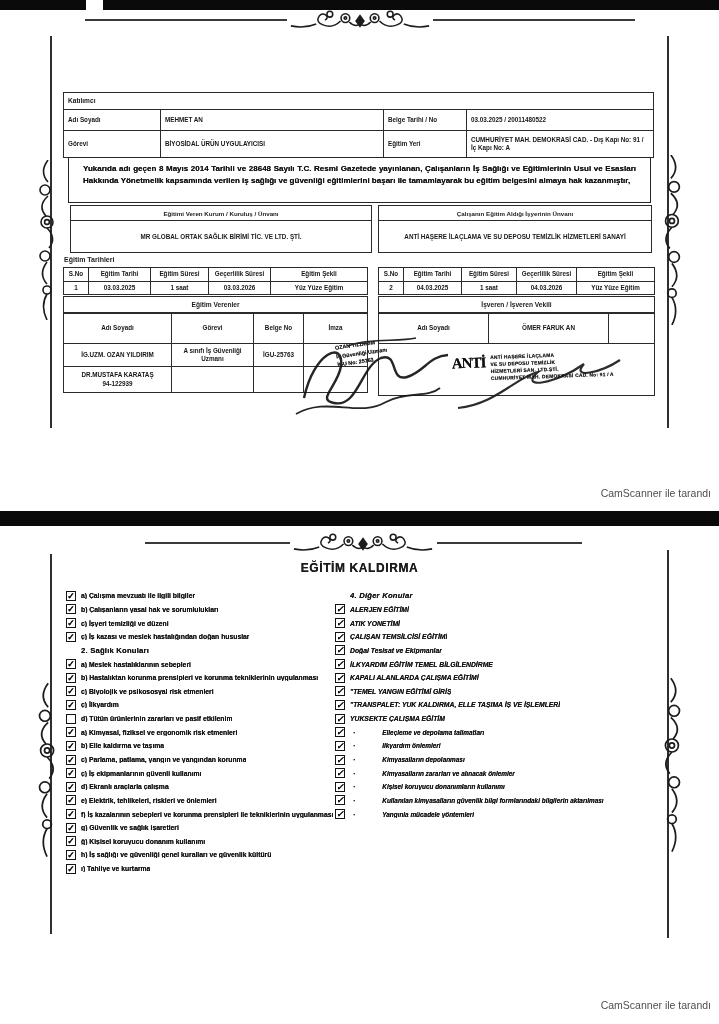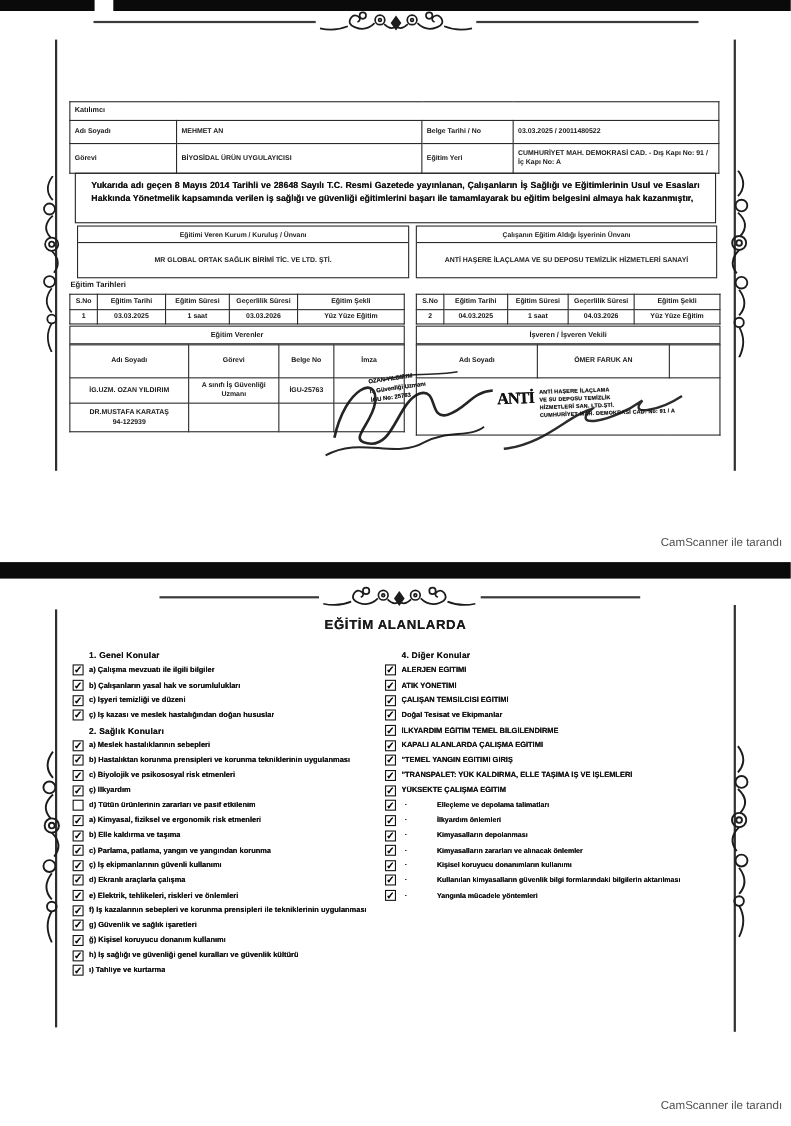--- a/index.html
+++ b/index.html
@@ -318,21 +318,21 @@
         <path d="M86 16 q-6 6 -11 2"></path>
       <path d="M55 15 q-8 8 -18 4 q-8 -3 -4 -9 q3 -4 7 -1 q3 3 -1 5"></path>
       <path d="M95 15 q8 8 18 4 q8 -3 4 -9 q-3 -4 -7 -1 q-3 3 1 5"></path>
       <circle cx="44" cy="8" r="3"></circle>
         <circle cx="106" cy="8" r="3"></circle>
       <path d="M30 18 q-12 5 -26 2"></path>
         <path d="M120 18 q12 5 26 2"></path>
     </g>
   </svg>
 
-  <div class="abs title2">EĞİTİM ALANLARDA</div>
+  <div class="abs title2">EĞİTİM KALDIRMA</div>
 
   <div class="abs vline" style="left:50px;top:554px;height:380px;"></div>
   <div class="abs vline" style="left:667px;top:550px;height:388px;"></div>
   <svg class="abs vorn" style="left:33px;top:675px;height:190px;" viewBox="0 0 24 160">
     <g fill="none" stroke="#1c1c1c" stroke-width="1.6">
       <path d="M14 0 q-9 12 0 22"></path>
         <circle cx="11" cy="30" r="5"></circle>
       <path d="M14 36 q-11 10 -2 20"></path>
         <circle cx="13" cy="62" r="6"></circle>
         <circle cx="13" cy="62" r="2.4"></circle>
@@ -352,23 +352,20 @@
         <circle cx="13" cy="62" r="2.4"></circle>
       <path d="M13 68 q10 10 2 20"></path>
         <circle cx="11" cy="96" r="5"></circle>
       <path d="M13 102 q-9 12 0 22"></path>
         <circle cx="13" cy="130" r="4"></circle>
       <path d="M13 134 q-7 12 0 26"></path>
     </g>
   </svg>
 
   <div id="col-left" class="abs chk-col" style="left:66px;top:589px;width:290px;">
-      <div class="chk-line chk-head">
-        <span class="chk-text">1. Genel Konular</span>
-      </div>
       <div class="chk-line">
         <span class="cbx">✓</span>
         <span class="chk-text">a) Çalışma mevzuatı ile ilgili bilgiler</span>
       </div>
       <div class="chk-line">
         <span class="cbx">✓</span>
         <span class="chk-text">b) Çalışanların yasal hak ve sorumlulukları</span>
       </div>
       <div class="chk-line">
         <span class="cbx">✓</span>
@@ -439,21 +436,21 @@
       </div>
       <div class="chk-line">
         <span class="cbx">✓</span>
         <span class="chk-text">h) İş sağlığı ve güvenliği genel kuralları ve güvenlik kültürü</span>
       </div>
       <div class="chk-line">
         <span class="cbx">✓</span>
         <span class="chk-text">ı) Tahliye ve kurtarma</span>
       </div>
     </div>
-  <div id="col-right" class="abs chk-col" style="left:350px;top:589px;width:308px;">
+  <div id="col-right" class="abs chk-col" style="left:335px;top:589px;width:308px;font-style:italic;">
       <div class="chk-line chk-head">
         <span class="chk-text">4. Diğer Konular</span>
       </div>
       <div class="chk-line">
         <span class="cbx">✓</span>
         <span class="chk-text">ALERJEN EĞİTİMİ</span>
       </div>
       <div class="chk-line">
         <span class="cbx">✓</span>
         <span class="chk-text">ATIK YÖNETİMİ</span>

